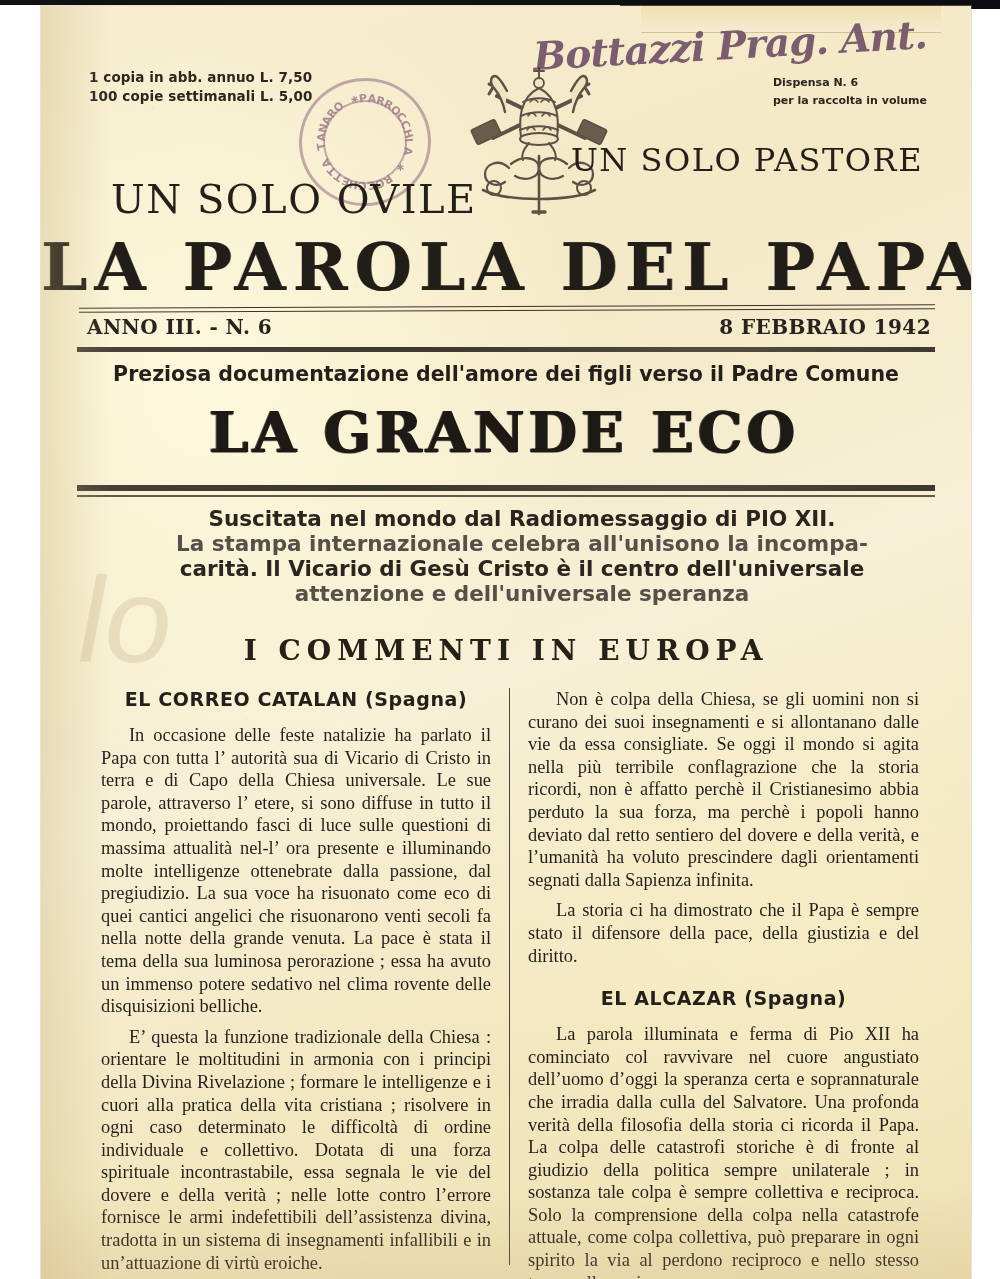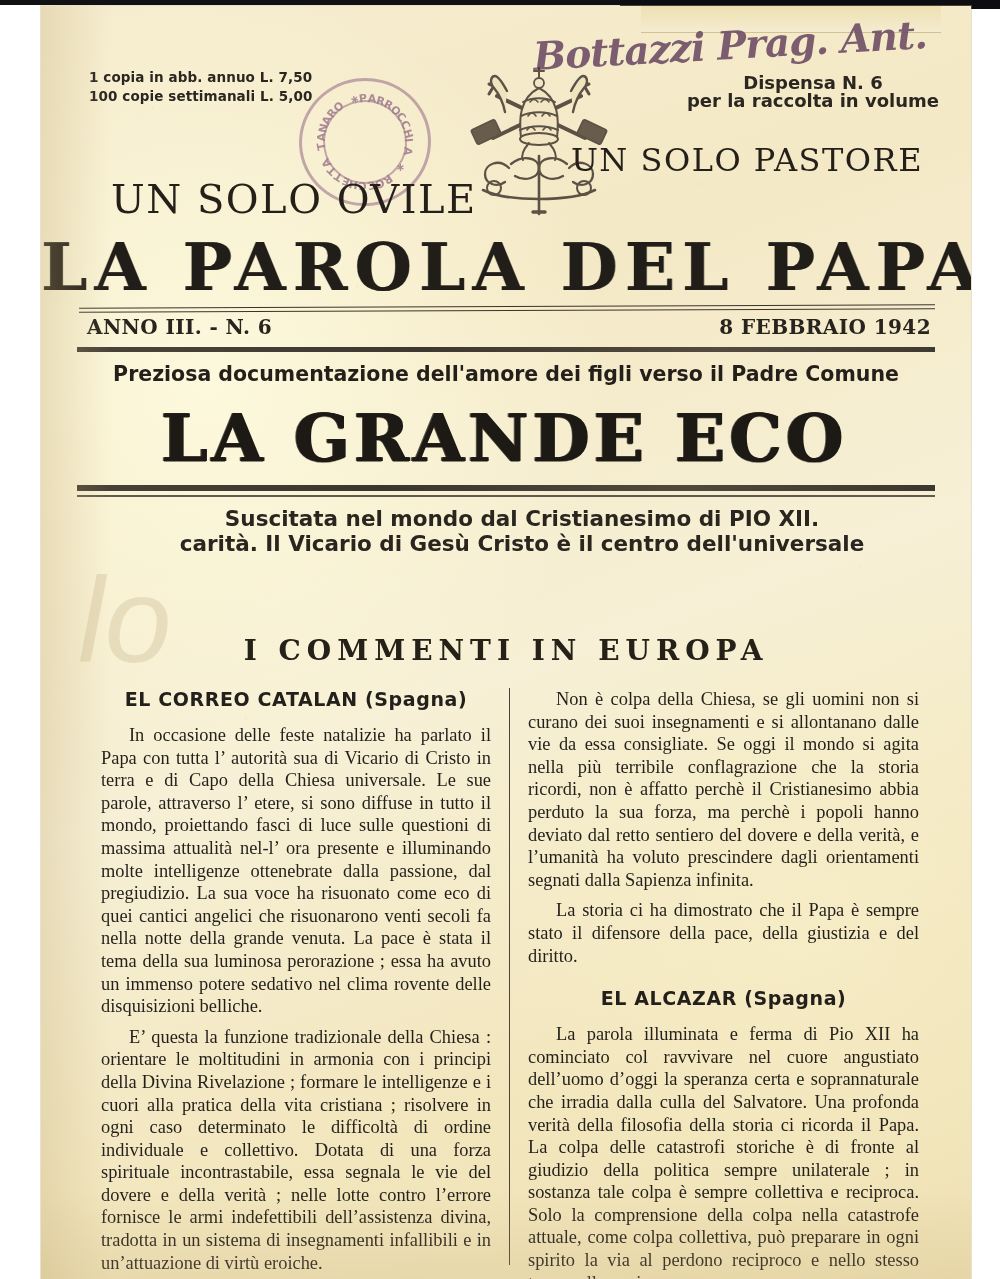--- a/index.html
+++ b/index.html
@@ -113,24 +113,23 @@
     left: 48px; top: 62px;
     font-family: "DejaVu Sans", sans-serif;
     font-size: 13.5px;
     font-weight: 700;
     line-height: 19px;
     color: #2b2620;
     letter-spacing: .1px;
   }
   #dispensa-block {
     position: absolute;
-    right: 32px; top: 68px;
-    text-align: center;
-    font-family: "DejaVu Sans", sans-serif;
-    font-size: 18px;
+    right: 44px; top: 68px;
+    font-family: "DejaVu Sans", sans-serif;
+    font-size: 11px;
     font-weight: 700;
     line-height: 18px;
     color: #2b2620;
   }
 
   #signature {
     position: absolute;
     left: 492px; top: 16px;
     font-family: "DejaVu Serif", serif;
     font-style: italic;
@@ -233,21 +232,21 @@
     font-size: 20.5px;
     letter-spacing: 0px;
     color: #241f1a;
   }
   #headline {
     position: absolute;
     left: 0; right: 4px; top: 393px;
     text-align: center;
     font-family: "DejaVu Serif", serif;
     font-weight: 700;
-    font-size: 66px;
+    font-size: 56px;
     letter-spacing: 4px;
     color: #1d1915;
     text-shadow: 1.1px 0 0 #1d1915, -1.1px 0 0 rgba(29,25,21,.75), 0 1px 0 rgba(29,25,21,.5);
   }
   #rule-thick-2 {
     position: absolute;
     left: 36px; right: 36px; top: 479px;
     height: 6px;
     background: linear-gradient(90deg,#3a332b,#2c2721 35%,#443c32 70%,#2e2922);
     opacity: .93;
@@ -441,22 +440,24 @@
     <span>8 FEBBRAIO 1942</span>
   </div>
   <div id="rule-thick-1"></div>
 
   <div id="kicker">Preziosa documentazione dell'amore dei figli verso il Padre Comune</div>
   <div id="headline">LA GRANDE ECO</div>
   <div id="rule-thick-2"></div>
   <div id="rule-thin-2"></div>
 
   <div id="deck">
-      <span class="dline">Suscitata nel mondo dal Cristianesimo di PIO XII.</span>
+      <span class="dline">Suscitata nel mondo dal Radiomessaggio di PIO XII.</span>
+      <span class="dline faded">La stampa internazionale celebra all'unisono la incompa-</span>
       <span class="dline">carità. Il Vicario di Gesù Cristo è il centro dell'universale</span>
+      <span class="dline faded">attenzione e dell'universale speranza</span>
     </div>
 
   <div id="section-heading">I COMMENTI IN EUROPA</div>
 
   <div id="columns">
     <div class="column left">
       <div class="article-title">EL CORREO CATALAN (Spagna)</div>
       <div id="left-paras">
           <p class="para">In occasione delle feste natalizie ha parlato il Papa con tutta l’ autorità sua di Vicario di Cristo in terra e di Capo della Chiesa universale. Le sue parole, attraverso l’ etere, si sono diffuse in tutto il mondo, proiettando fasci di luce sulle questioni di massima attualità nel-l’ ora presente e illuminando molte intelligenze ottenebrate dalla passione, dal pregiudizio. La sua voce ha risuonato come eco di quei cantici angelici che risuonarono venti secoli fa nella notte della grande venuta. La pace è stata il tema della sua luminosa perorazione ; essa ha avuto un immenso potere sedativo nel clima rovente delle disquisizioni belliche.</p>
           <p class="para">E’ questa la funzione tradizionale della Chiesa : orientare le moltitudini in armonia con i principi della Divina Rivelazione ; formare le intelligenze e i cuori alla pratica della vita cristiana ; risolvere in ogni caso determinato le difficoltà di ordine individuale e collettivo. Dotata di una forza spirituale incontrastabile, essa segnala le vie del dovere e della verità ; nelle lotte contro l’errore fornisce le armi indefettibili dell’assistenza divina, tradotta in un sistema di insegnamenti infallibili e in un’attuazione di virtù eroiche.</p>

